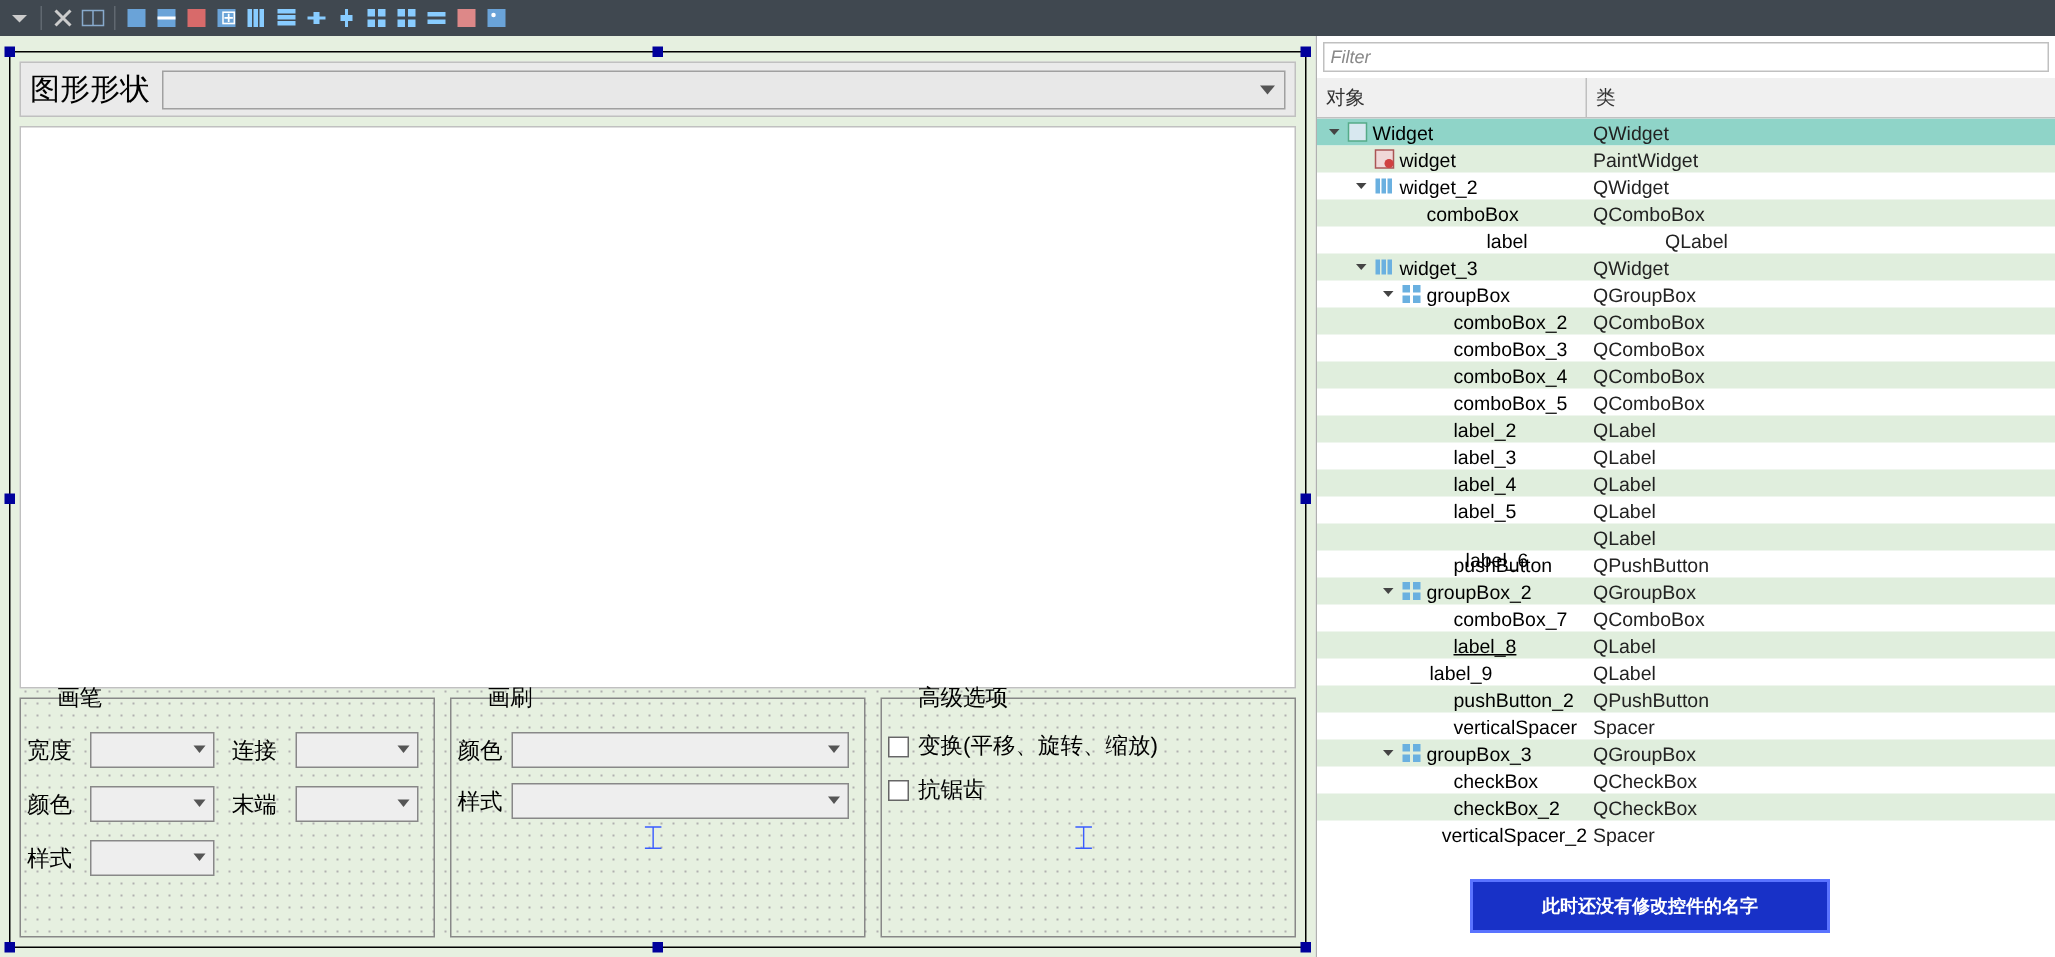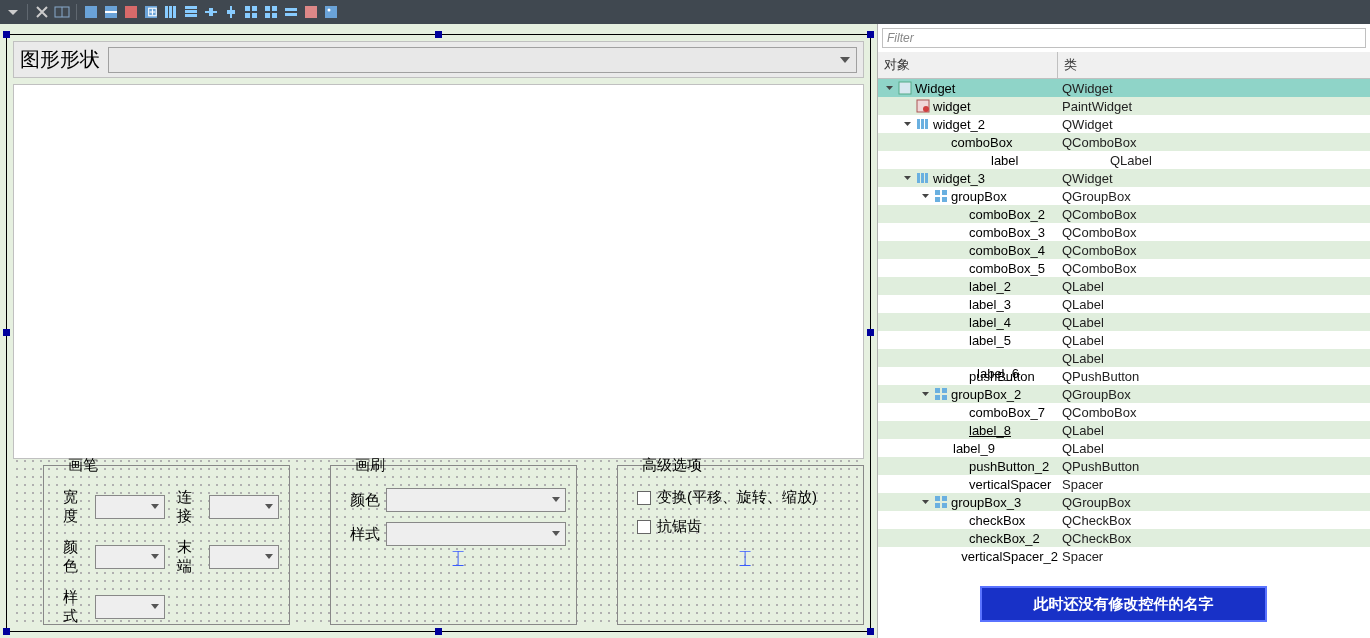--- a/index.html
+++ b/index.html
@@ -16,21 +16,21 @@
 .h-w{left:-4px;top:calc(50% - 4px);} .h-e{right:-4px;top:calc(50% - 4px);}
 .h-sw{left:-4px;bottom:-4px;} .h-s{left:calc(50% - 4px);bottom:-4px;} .h-se{right:-4px;bottom:-4px;}
 .dot-grid { background-image: radial-gradient(#b0b0b0 0.8px, transparent 0.8px); background-size: 8px 8px; }
 .form-inner { position:absolute; inset:6px; display:flex; flex-direction:column; gap:6px; }
 .top-row { display:flex; align-items:center; gap:8px; background:#eaeaea; padding:4px 6px; border:1px solid #c0c0c0; }
 .top-label { font-size:20px; }
 .top-combo { flex:1; height:26px; border:1px solid #a0a0a0; background:#e8e8e8; position:relative; }
 .top-combo::after { content:""; position:absolute; right:6px; top:9px; width:0;height:0;border-left:5px solid transparent;border-right:5px solid transparent;border-top:6px solid #555; }
 .canvas-area { flex:1; background:#fff; border:1px solid #c0c0c0; }
 .bottom-panels { display:flex; gap:10px; height:160px; }
-.group { flex:1; border:1px solid #888; position:relative; padding:22px 10px 8px 19px;margin-left:30px; }
+.group { flex:1; border:1px solid #888; position:relative; padding:22px 10px 8px 4px; }
 .group legend { position:absolute; top:-10px; left:18px; background:#e6f0e0; padding:0 6px; font-size:15px; }
 .bottom-panels .dot-grid { background-color:transparent; }
 .grid2 { display:grid; grid-template-columns:auto 1fr auto 1fr; column-gap:6px; row-gap:10px; align-items:center;gap:12px; }
 .grid1 { display:grid; grid-template-columns:auto 1fr; column-gap:6px; row-gap:10px; align-items:center; }
 .lbl { font-size:15px; }
 .combo { height:24px; border:1px solid #888; background:#eee; position:relative; min-width:70px; }
 .combo::after { content:""; position:absolute; right:5px; top:8px; width:0;height:0;border-left:4px solid transparent;border-right:4px solid transparent;border-top:5px solid #555; }
 .chk-row { display:flex; align-items:center; gap:6px; margin-bottom:10px; }
 .chk { width:14px; height:14px; border:1px solid #666; background:#fff; }
 .spacer-glyph { color:#3a5cff; font-size:22px; text-align:center; }
@@ -42,21 +42,21 @@
 .tree-body { flex:1; overflow:auto; }
 .tree-row { display:flex; align-items:center; height:18px; }
 .tree-row.sel { background:#8fd4c8; }
 .tree-row.alt { background:#e0eedd; }
 .tree-cell1 { width:180px; display:flex; align-items:center; gap:3px; overflow:hidden; white-space:nowrap; }
 .tree-cell2 { flex:1; padding-left:4px; color:#222; overflow:hidden; white-space:nowrap; }
 .expander { width:11px; height:11px; display:flex; align-items:center; justify-content:center; cursor:pointer; }
 .expander svg{width:9px;height:9px;}
 .node-icon { width:14px; height:14px; display:inline-flex; align-items:center; justify-content:center; }
 .node-icon svg{width:14px;height:14px;}
-.callout-box { position:fixed; left:980px; top:586px; width:287px; height:36px; background:#1831c7; color:#fff; border:2px solid #5a73ff; display:flex; align-items:center; justify-content:center; font-size:15px; font-weight:bold; }
+.callout-box { position:fixed; left:980px; top:586px; width:240px; height:36px; background:#1831c7; color:#fff; border:2px solid #5a73ff; display:flex; align-items:center; justify-content:center; font-size:12px; font-weight:bold; }
 </style>
 </head>
 <body>
 
 <div class="toolbar">
   <span class="tb-btn">
       <svg viewBox="0 0 16 16">
         <path d="M3 6l5 5 5-5z" fill="#ccc"></path>
       </svg>
     </span>

